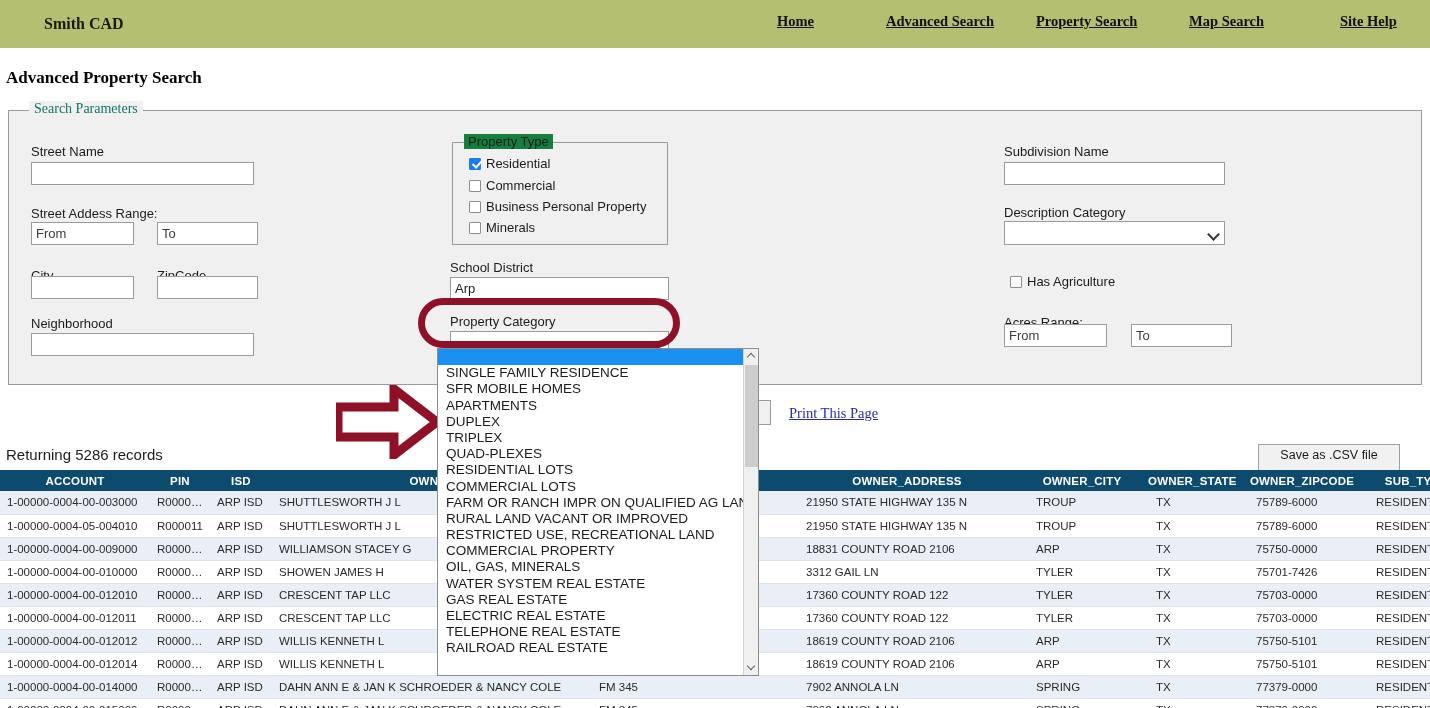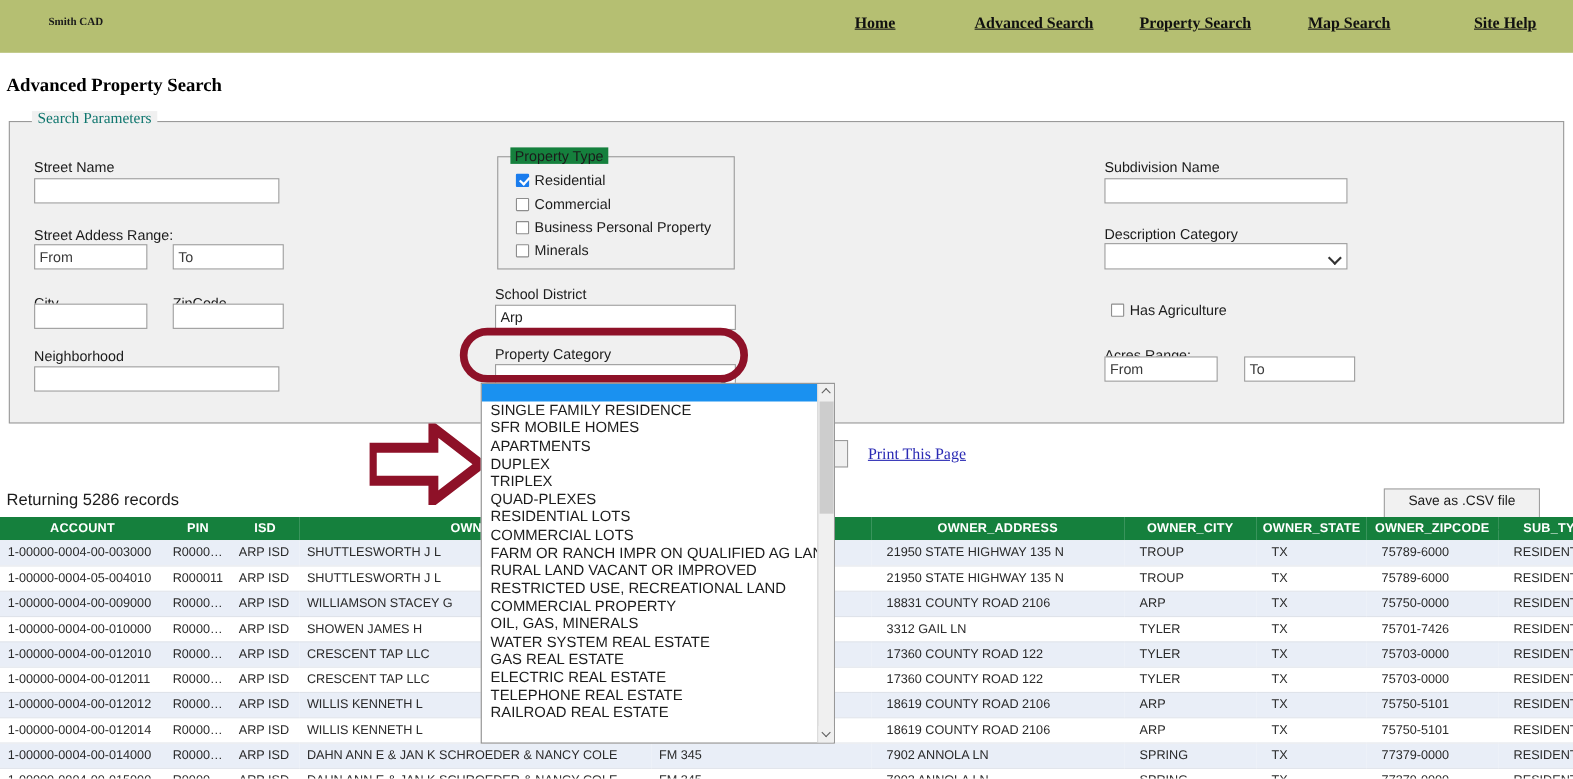--- a/index.html
+++ b/index.html
@@ -16,21 +16,21 @@
 
   
   #topnav {
     width:1430px; height:48px;
     background:#b5bf72;
     position:relative;
   }
   #brand {
     position:absolute; left:44px; top:15px;
     font-family:"Liberation Serif", serif;
-    font-weight:bold; font-size:10px; color:#1a1a1a;
+    font-weight:bold; font-size:16px; color:#1a1a1a;
   }
   .navlink {
     position:absolute; top:13px;
     font-family:"Liberation Serif", serif;
     font-weight:bold; font-size:14.5px;
     color:#111; text-decoration:underline;
     cursor:pointer; white-space:nowrap;
   }
 
   
@@ -239,21 +239,21 @@
     width:1430px; height:238px;
     overflow:hidden;
   }
   table.results {
     width:1430px;
     border-collapse:collapse;
     table-layout:fixed;
     font-size:11.5px;
   }
   table.results thead th {
-    background:#15803d;
+    background:#0c4a6e;
     color:#ffffff;
     font-size:11.5px;
     font-weight:bold;
     height:21px;
     padding:0 6px;
     text-align:center;
     white-space:nowrap;
     letter-spacing:0.2px;
   }
   table.results tbody td {

